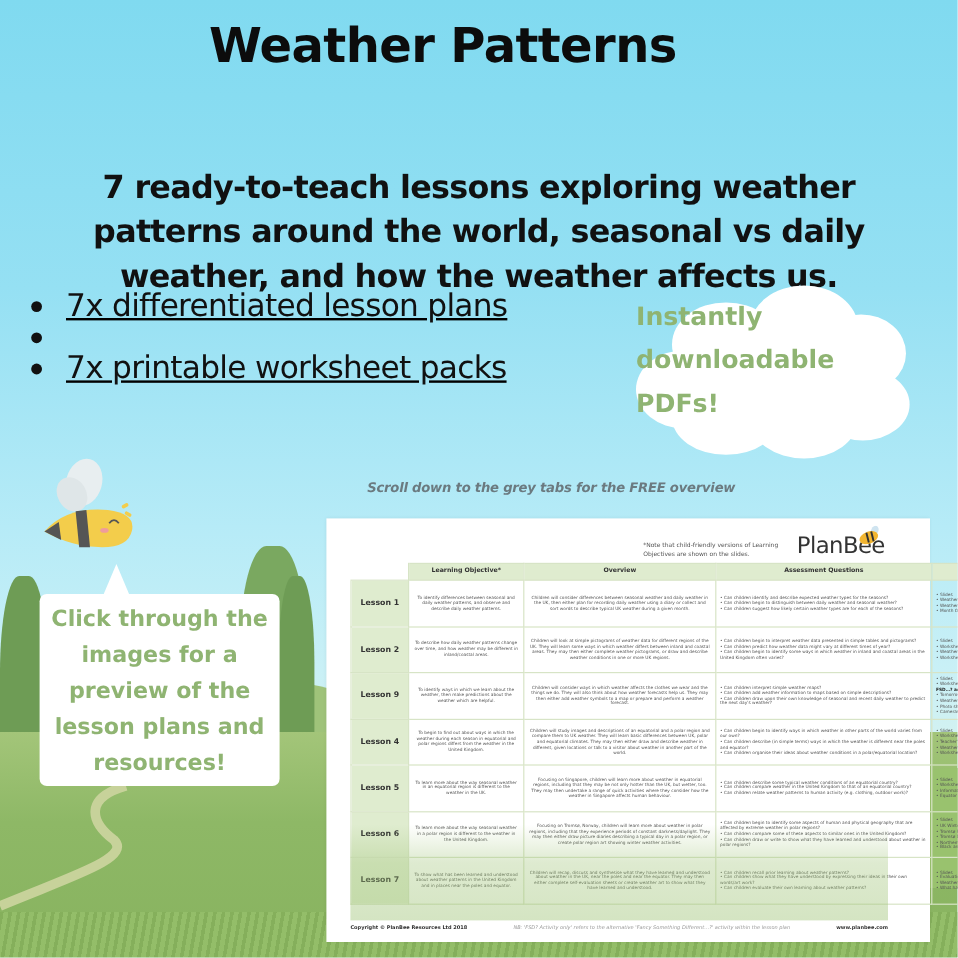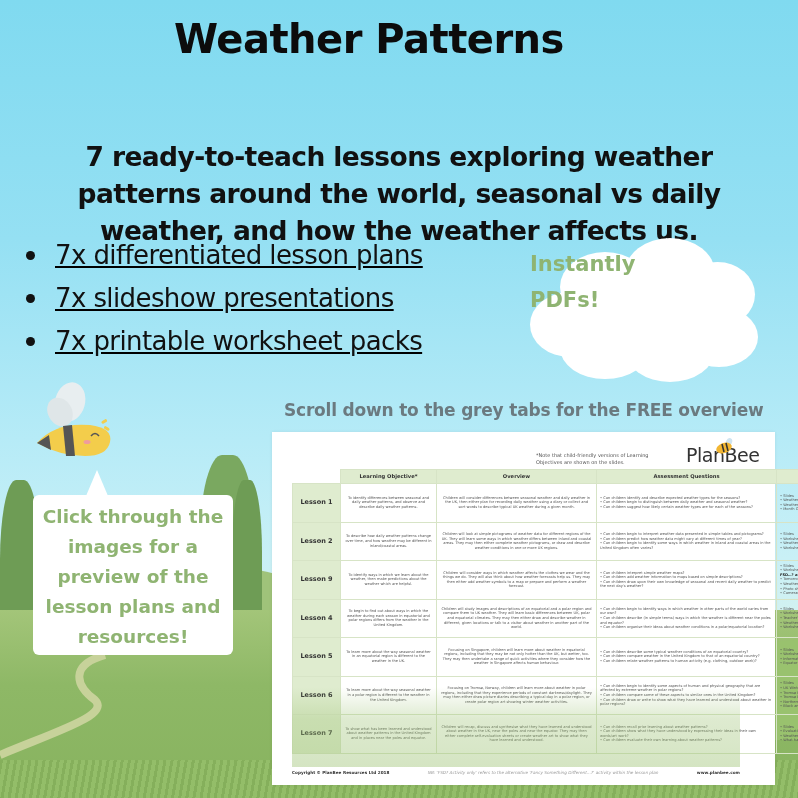--- a/index.html
+++ b/index.html
@@ -34,22 +34,22 @@
   .cloud {
     position: absolute; left: 530px; top: 232px; width: 228px; height: 150px;
   }
   .cloud .puff { position: absolute; background: #fff; border-radius: 50%; }
   .cloud-text {
     position: absolute; left: 530px; top: 246px; width: 236px;
     text-align: left; color: #8fb472; font-weight: bold;
     font-size: 21px; line-height: 36px;
   }
   .scroll-note {
-    position: absolute; left: 284px; top: 400px; width: 470px;
-    font-size: 17px; font-weight: bold; color: #6b7a80;
+    position: absolute; left: 306px; top: 400px; width: 470px;
+    font-size: 11px; font-style: italic; font-weight: bold; color: #6b7a80;
     white-space: nowrap; letter-spacing: -0.2px;
   }
   
   .ground {
     position: absolute; left: 0; top: 610px; width: 798px; height: 188px;
     background: linear-gradient(180deg, #a3c579 0%, #8eb866 40%, #88b35f 100%);
   }
   .hill-back {
     position: absolute; left: -60px; top: 560px; width: 420px; height: 140px;
     background: #9fc37a; border-radius: 50% 50% 0 0;
@@ -93,21 +93,20 @@
     position: absolute; left: 28px; top: 16px; font-size: 13.2px; font-weight: bold;
     color: #222; white-space: nowrap; letter-spacing: -0.2px;
   }
   .doc-note {
     position: absolute; left: 264px; top: 20px; width: 125px; font-size: 5px;
     color: #555; line-height: 7px;
   }
   .doc-brand {
     position: absolute; left: 392px; top: 12px; font-size: 19px; color: #333;
     letter-spacing: -0.5px;
-    margin-left: 22px;
   }
   .doc-bee {
     position: absolute; left: 443px; top: 6px; width: 20px; height: 16px;
   }
   table.lessons {
     position: absolute; left: 20px; top: 37px; width: 448px;
     border-collapse: collapse; table-layout: fixed;
   }
   table.lessons th, table.lessons td {
     border: 1px solid #d7e4c6; font-size: 3.6px; line-height: 4.6px; color: #555;
@@ -144,40 +143,40 @@
 <div class="title">Weather Patterns</div>
 <div class="subtitle">7 ready-to-teach lessons exploring weather patterns around the world, seasonal vs daily weather, and how the weather affects us.</div>
 
 <ul class="bullets">
   <li>
       <span class="dot"></span>
       <span>7x differentiated lesson plans</span>
     </li>
   <li>
       <span class="dot"></span>
-      <span>7x slideshow presentations</span>
     </li>
   <li>
       <span class="dot"></span>
       <span>7x printable worksheet packs</span>
     </li>
 </ul>
 
 <div class="cloud">
   <div class="puff" style="left:30px;top:20px;width:90px;height:70px;"></div>
   <div class="puff" style="left:95px;top:6px;width:90px;height:70px;"></div>
   <div class="puff" style="left:150px;top:30px;width:75px;height:65px;"></div>
   <div class="puff" style="left:0px;top:60px;width:80px;height:65px;"></div>
   <div class="puff" style="left:150px;top:75px;width:78px;height:60px;"></div>
   <div class="puff" style="left:30px;top:85px;width:90px;height:62px;"></div>
   <div class="puff" style="left:95px;top:85px;width:90px;height:65px;"></div>
   <div class="puff" style="left:40px;top:40px;width:150px;height:80px;border-radius:30px;"></div>
 </div>
 <div class="cloud-text">
   <div>Instantly</div>
+  <div>downloadable</div>
   <div>PDFs!</div>
 </div>
 
 <div class="scroll-note">Scroll down to the grey tabs for the FREE overview</div>
 
 <div class="hill-back"></div>
 <div class="tree" style="left:0px;top:480px;width:40px;height:200px;"></div>
 <div class="tree" style="left:200px;top:455px;width:55px;height:210px;background:#7aa860;"></div>
 <div class="tree" style="left:232px;top:480px;width:30px;height:180px;background:#6e9c55;"></div>
 <div class="ground"></div>

